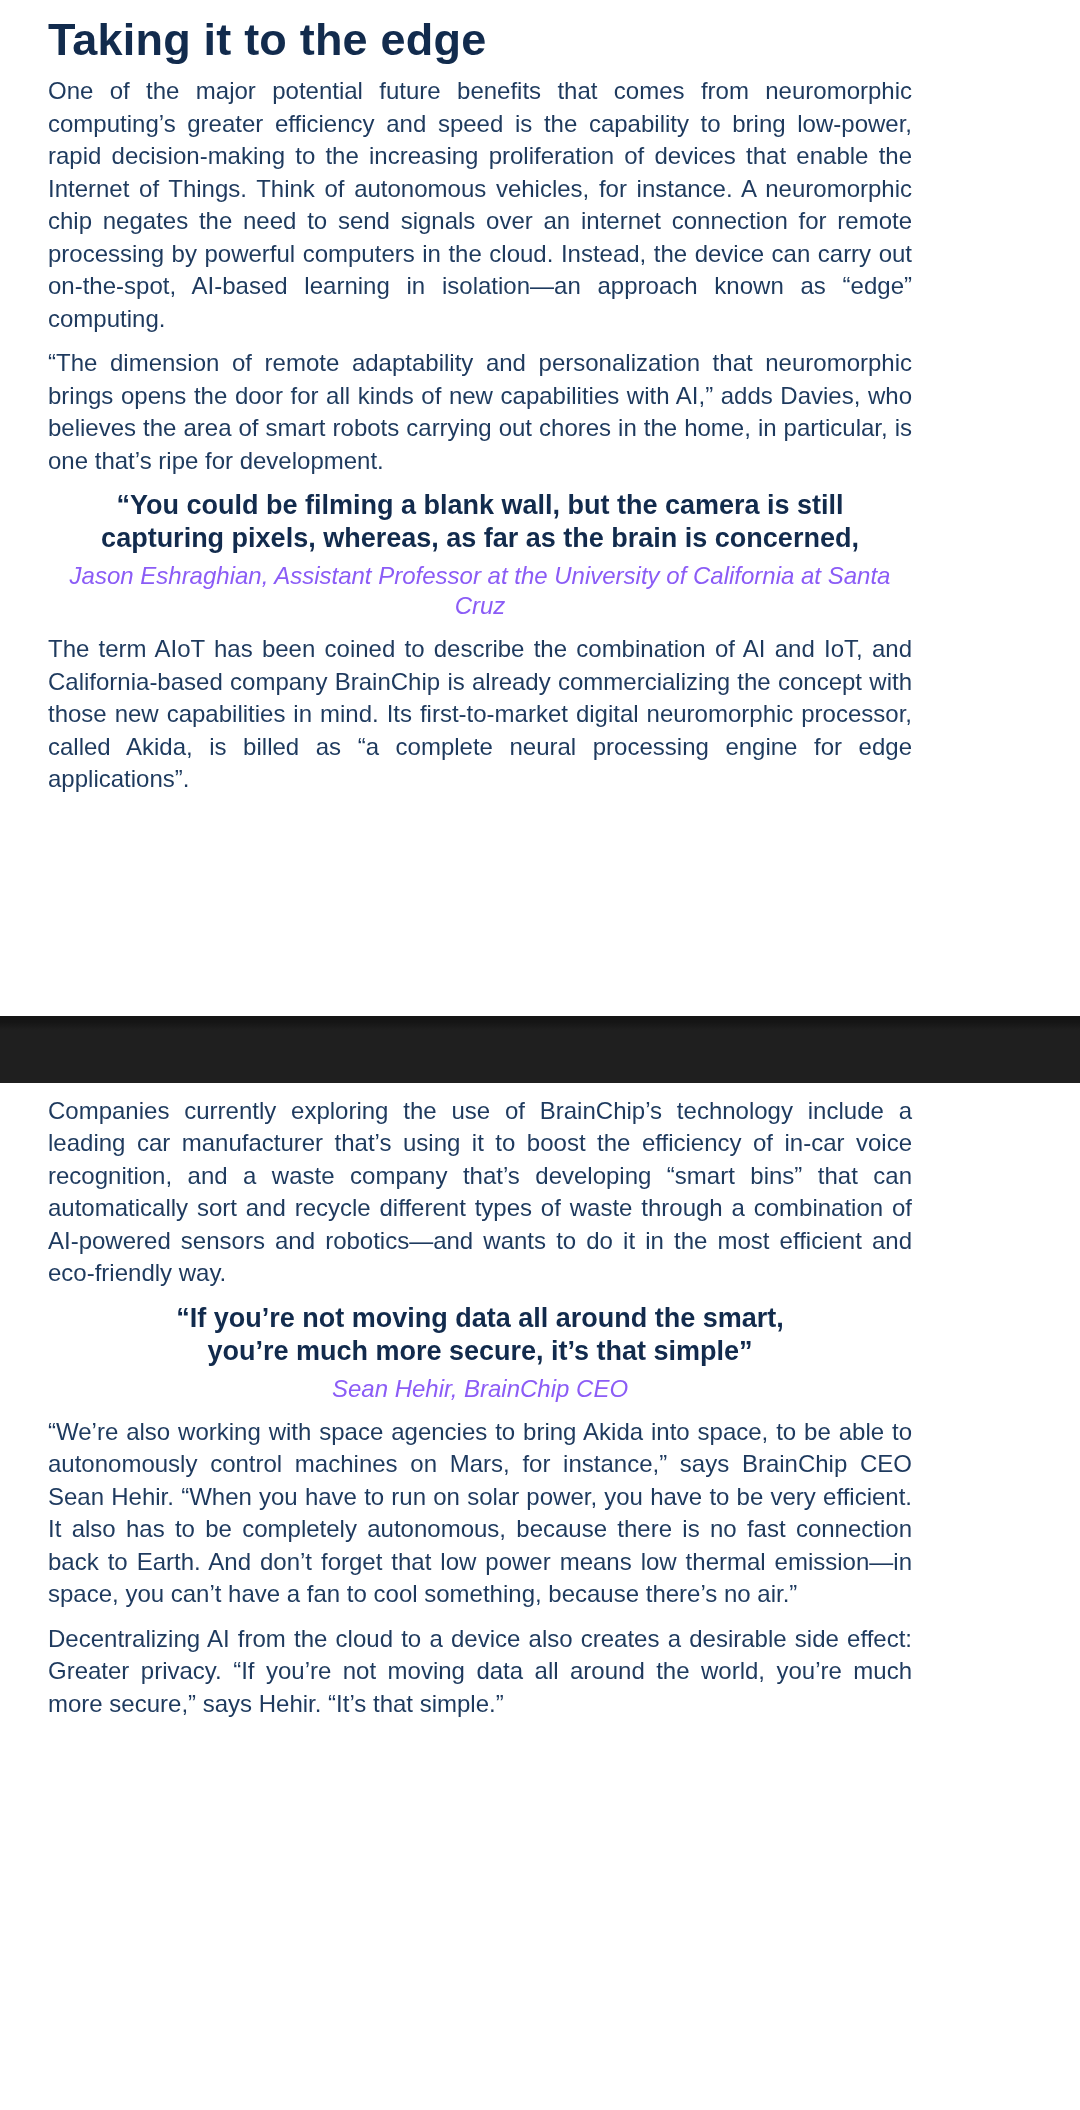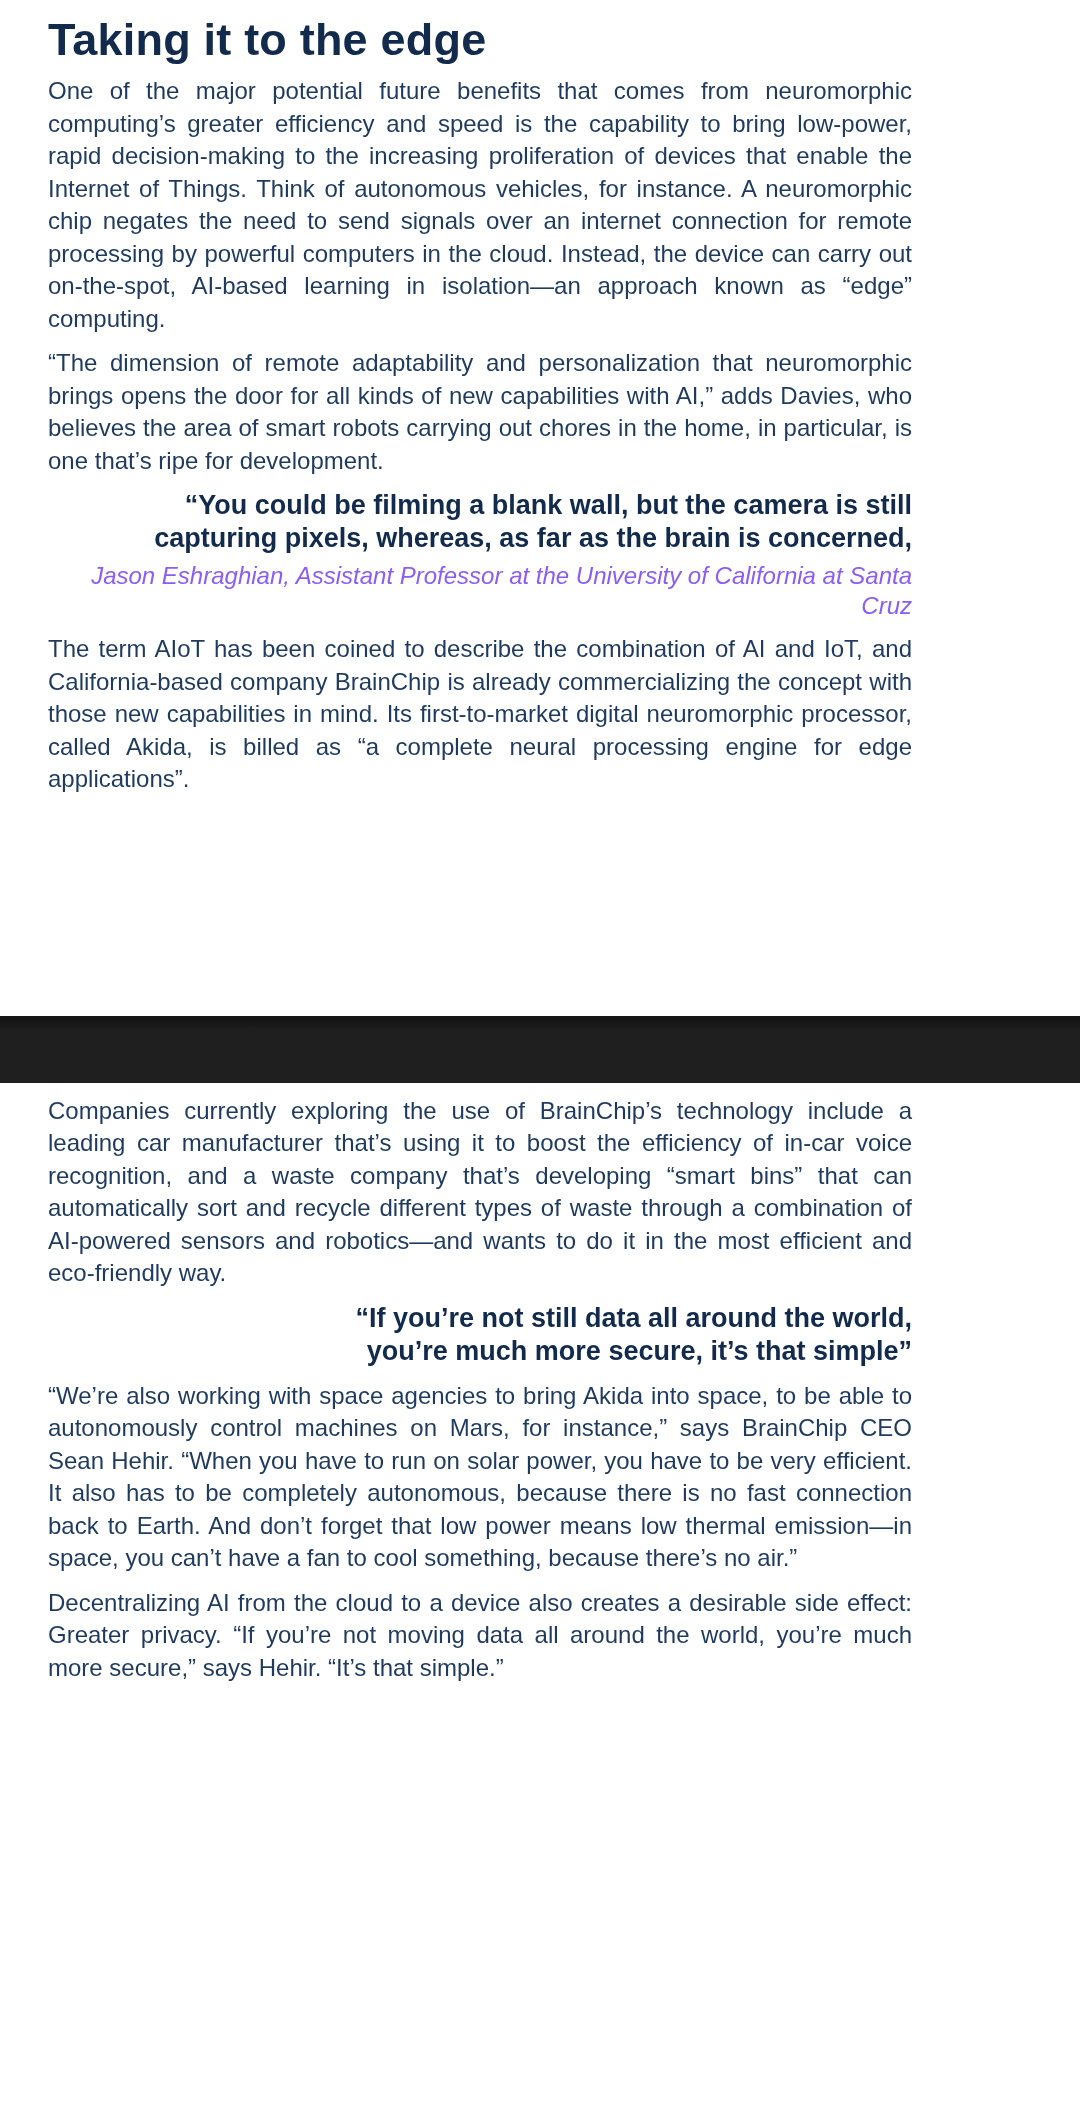--- a/index.html
+++ b/index.html
@@ -34,21 +34,21 @@
     text-justify: inter-word;
   }
   .p1 { margin-top: 37px; }
   .p2 { margin-top: 31px; }
   .p3 { margin-top: 68px; }
   .p4 { margin-top: 246px; }
   .p5 { margin-top: 66px; }
   .p6 { margin-top: 32px; }
   figure.pullquote {
     margin: 0 48px;
-    text-align: right;
+    text-align: center;
   }
   .quote1 { margin-top: 59px; }
   .quote2 { margin-top: 60px; }
   figure.pullquote blockquote {
     margin: 0;
     font-size: 27px;
     line-height: 33px;
     font-weight: 700;
     color: #122b4d;
   }
@@ -86,22 +86,23 @@
   </figure>
 
   <p class="body p3">The term AIoT has been coined to describe the combination of AI and IoT, and California-based company BrainChip is already commercializing the concept with those new capabilities in mind. Its first-to-market digital neuromorphic processor, called Akida, is billed as “a complete neural processing engine for edge applications”.</p>
 
   <div class="media-band"></div>
 
   <p class="body p4">Companies currently exploring the use of BrainChip’s technology include a leading car manufacturer that’s using it to boost the efficiency of in-car voice recognition, and a waste company that’s developing “smart bins” that can automatically sort and recycle different types of waste through a combination of AI-powered sensors and robotics—and wants to do it in the most efficient and eco-friendly way.</p>
 
   <figure class="pullquote quote2">
     <blockquote>
-      <div>“If you’re not still data all around the world,</div>
+      <div>“If you’re not moving data all around the smart,</div>
       <div>you’re much more secure, it’s that simple”</div>
     </blockquote>
+    <figcaption>Sean Hehir, BrainChip CEO</figcaption>
   </figure>
 
   <p class="body p5">“We’re also working with space agencies to bring Akida into space, to be able to autonomously control machines on Mars, for instance,” says BrainChip CEO Sean Hehir. “When you have to run on solar power, you have to be very efficient. It also has to be completely autonomous, because there is no fast connection back to Earth. And don’t forget that low power means low thermal emission—in space, you can’t have a fan to cool something, because there’s no air.”</p>
 
   <p class="body p6">Decentralizing AI from the cloud to a device also creates a desirable side effect: Greater privacy. “If you’re not moving data all around the world, you’re much more secure,” says Hehir. “It’s that simple.”</p>
 
 </main>
 
 </body></html>

